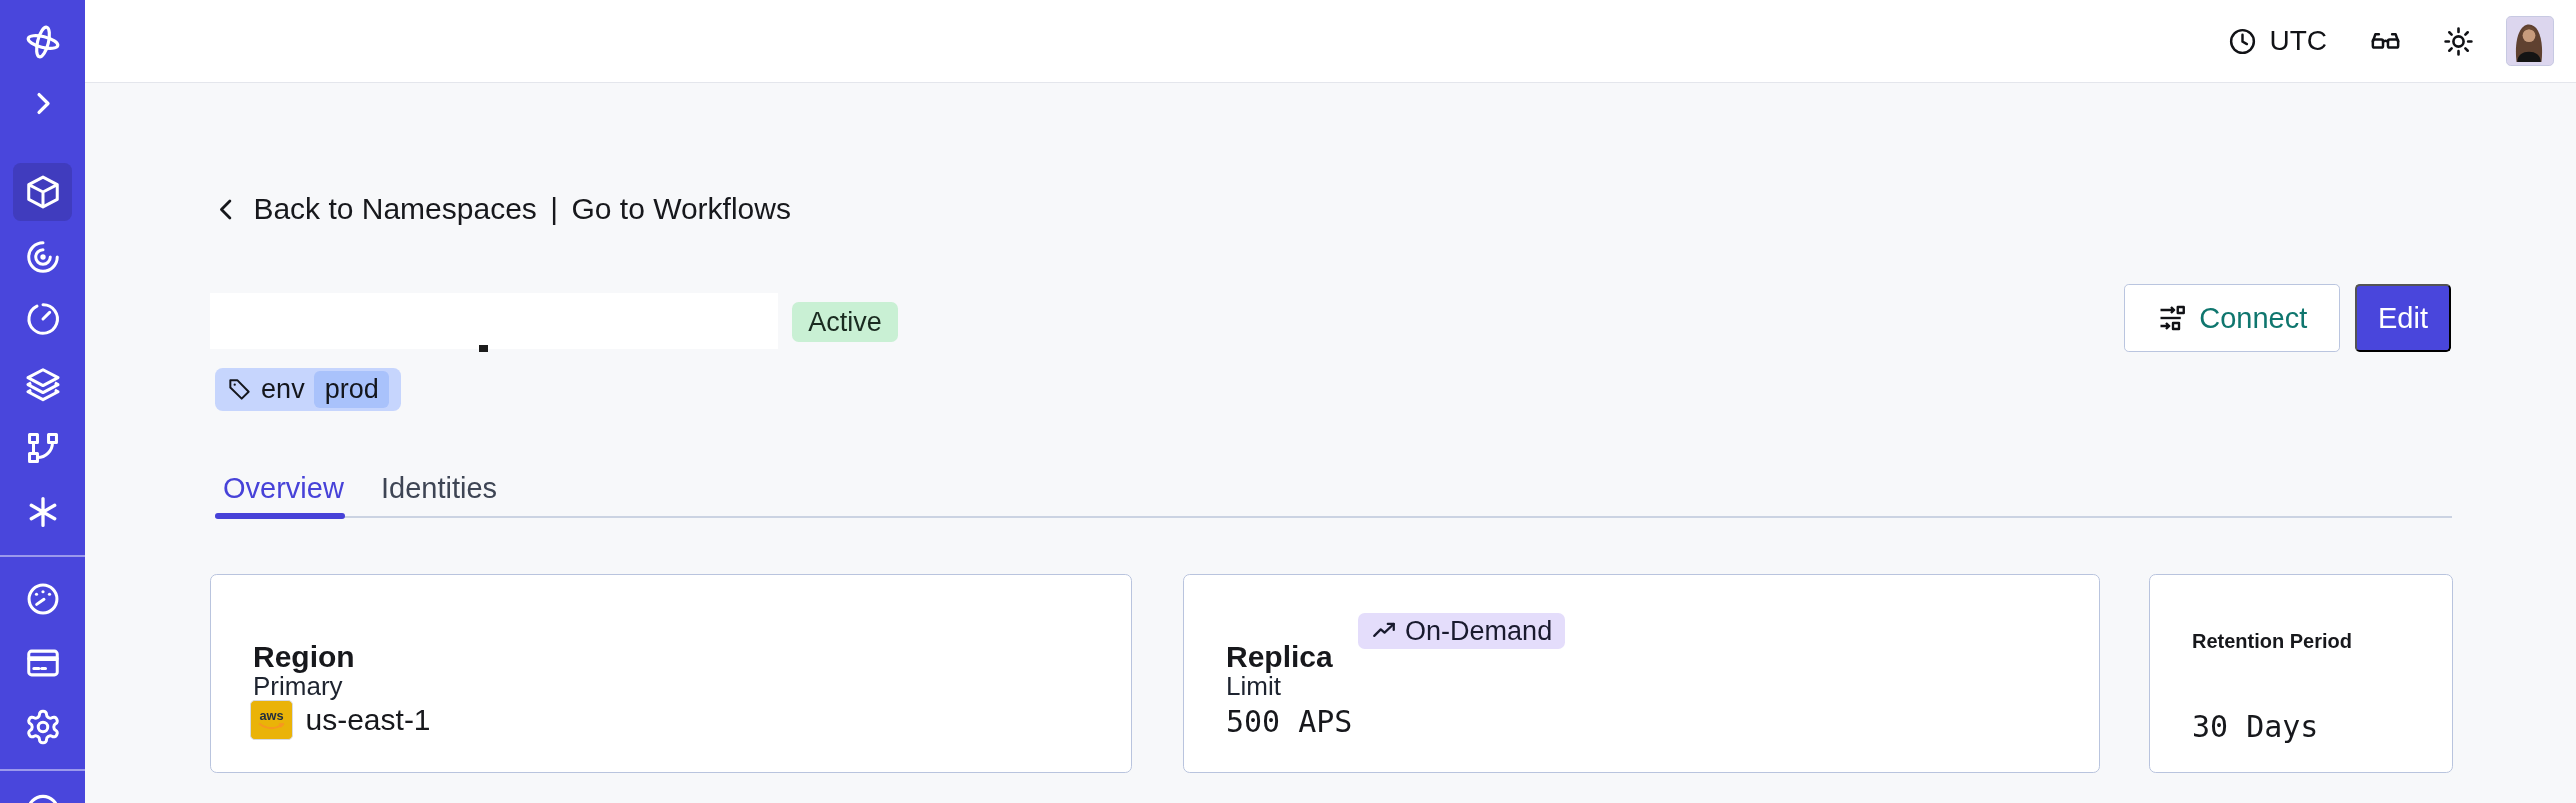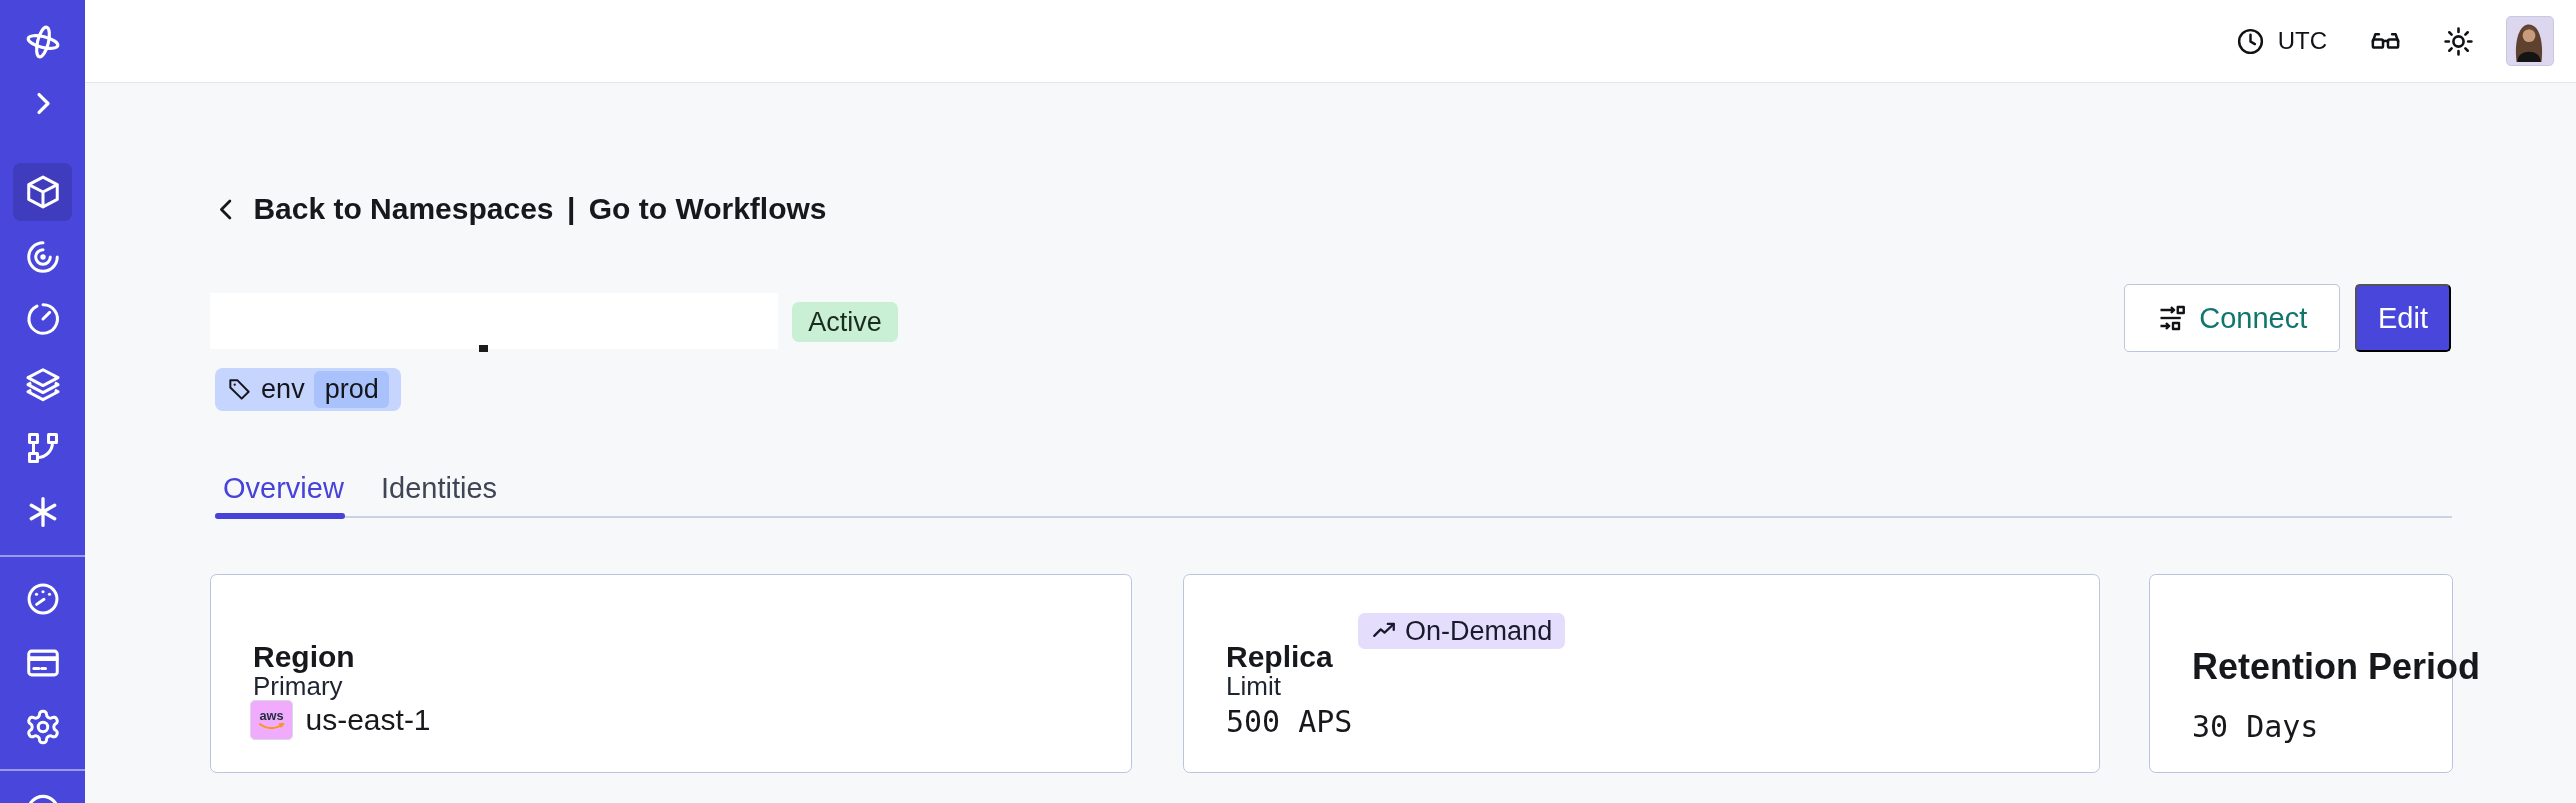--- a/index.html
+++ b/index.html
@@ -12,28 +12,28 @@
   .side-item{position:absolute;left:21px;width:43px;height:43px;display:flex;
              align-items:center;justify-content:center;color:#FFFFFF;}
   .side-sel{position:absolute;left:13.4px;top:163px;width:59px;height:58px;
             background:#403CBE;border-radius:7.7px;}
   .side-div{position:absolute;left:0;width:85px;height:1.9px;background:rgba(255,255,255,0.45);}
 
   
   .topbar{position:absolute;left:85px;top:0;width:2491px;height:83px;background:#FFFFFF;
           border-bottom:1.9px solid #E4E6EC;box-sizing:border-box;z-index:4;}
   .topbar-right{position:absolute;right:22px;top:0;height:82px;display:flex;align-items:center;}
-  .tz{display:flex;align-items:center;gap:11.5px;font-size:24px;font-weight:500;color:#111216;}
+  .tz{display:flex;align-items:center;gap:11.5px;font-size:28px;font-weight:500;color:#111216;}
   .tb-icon{color:#111216;}
   .avatar{width:48px;height:50px;border:1.9px solid #C7C9E2;border-radius:4.8px;overflow:hidden;
           box-sizing:border-box;background:#DCD6EE;}
 
   
   .breadcrumb{position:absolute;left:213px;top:192px;display:flex;align-items:flex-start;gap:13.4px;
-              font-size:30px;font-weight:700;color:#17181C;z-index:2;}
+              font-size:30px;font-weight:400;color:#17181C;z-index:2;}
   .crumb-link{display:flex;align-items:center;gap:13.4px;}
 
   
   .redaction{position:absolute;left:210px;top:293px;width:568px;height:56px;background:#FFFFFF;z-index:2;}
   .redaction-dot{position:absolute;left:479px;top:345px;width:8.6px;height:6.7px;background:#1C1C1C;z-index:3;}
   .status-badge{position:absolute;left:792px;top:302px;height:40px;padding:0 16.3px;
                 background:#C9F0D4;color:#1A2B20;font-size:27px;border-radius:6.7px;
                 display:flex;align-items:center;z-index:2;}
   .connect-btn{position:absolute;left:2124px;top:284px;width:216px;height:68px;background:#FFFFFF;
                border:1.9px solid #BAC5DF;border-radius:4.8px;display:flex;align-items:center;
@@ -60,21 +60,21 @@
   .card-capacity{left:1183px;width:917px;}
   .card-retention{left:2149px;width:304px;}
   .card-title{position:absolute;left:42px;top:35px;font-size:30px;font-weight:700;color:#17181C;white-space:nowrap;}
   .card-label{position:absolute;left:42px;top:96px;font-size:26px;color:#1E2430;}
   .card-btn{height:50px;background:#FFFFFF;border:1.9px solid #C2CCE2;border-radius:4.8px;font-size:28px;
             display:flex;align-items:center;justify-content:center;gap:10.5px;color:#17181C;
             box-sizing:border-box;cursor:pointer;}
   .add-replica{position:absolute;right:35px;top:31px;width:188px;}
   .value-row{position:absolute;left:39px;top:125px;display:flex;align-items:center;gap:12.5px;
              font-size:30px;color:#17181C;}
-  .aws-badge{width:43px;height:40px;border:1.9px solid #D8DBE1;border-radius:4.8px;background:#f0abfc;
+  .aws-badge{width:43px;height:40px;border:1.9px solid #D8DBE1;border-radius:4.8px;background:#eab308;
              box-sizing:border-box;display:flex;align-items:center;justify-content:center;}
   .ondemand{position:absolute;left:174px;top:38px;height:36px;background:#E4DDFB;border-radius:6.7px;
             display:flex;align-items:center;gap:8.6px;padding:0 12.5px;font-size:27px;color:#191A2E;}
   .highlight-box{position:absolute;left:626px;top:14.4px;width:267px;height:81px;
                  border:6.7px solid #E8432A;box-sizing:border-box;display:flex;
                  align-items:center;justify-content:center;}
   .manage-btn{width:240px;}
   .mono-value{position:absolute;left:42px;top:129px;font-size:30px;color:#17181C;
               font-family:"DejaVu Sans Mono",monospace;}
   .retention-value{top:134px;}
@@ -264,16 +264,16 @@
       <polyline points="3 16.5 9 10.5 12.5 13.5 21 5.5"></polyline>
       <polyline points="15.5 5.5 21 5.5 21 11"></polyline>
     </svg>
     <span>On-Demand</span>
   </div>
   <div class="card-label">Limit</div>
   <div class="mono-value">500 APS</div>
 </section>
 
 <section class="card card-retention">
-  <h3 class="card-title" style="font-size:36px">Retention Period</h3>
+  <h3 class="card-title" style="font-size:20px">Retention Period</h3>
   <div class="mono-value retention-value">30 Days</div>
 </section>
 
 
 </body></html>

